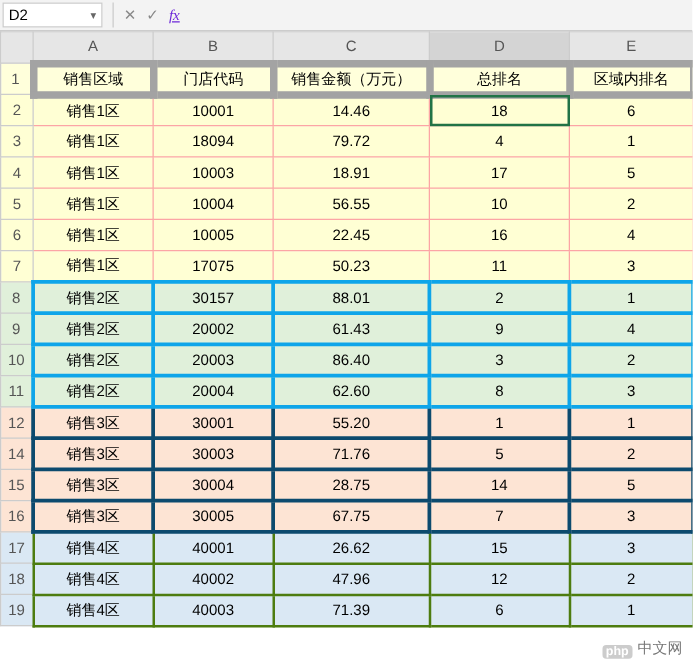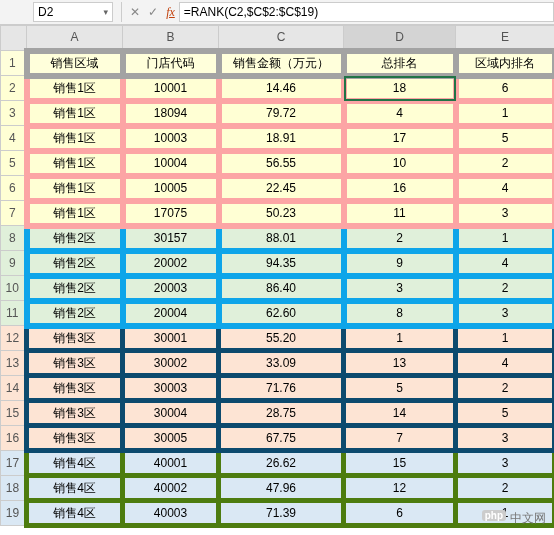--- a/index.html
+++ b/index.html
@@ -1,61 +1,58 @@
 <!DOCTYPE html>
 <html><head>
 <meta charset="utf-8">
 <style>
   body { margin:0; font-family:"Microsoft YaHei",Arial,sans-serif; font-size:12px; background:#fff; width:554px; height:535px; overflow:hidden; }
-  .namebox-row { display:flex; align-items:center; height:24px; border-bottom:1px solid #ccc; background:#f3f3f3;padding-left:31px; }
+  .namebox-row { display:flex; align-items:center; height:24px; border-bottom:1px solid #ccc; background:#f3f3f3; }
   .namebox { width:70px; padding:0 4px; background:#fff; border:1px solid #ccc; height:18px; line-height:18px; margin-left:2px; margin-right:4px; text-align:left; }
   .namebox .caret { float:right; color:#666; font-size:9px; }
   .fx-sep { border-left:1px solid #ccc; height:20px; margin:0 4px; }
   .fx-x { color:#888; padding:0 4px; }
   .fx-check { color:#888; padding:0 4px; }
-  .fx-icon { color:#c2410c; padding:0 4px; font-style:italic; font-family:"Times New Roman",serif;text-decoration:underline; }
+  .fx-icon { color:#6d28d9; padding:0 4px; font-style:italic; font-family:"Times New Roman",serif;text-decoration:underline; }
   .formula { flex:1; background:#fff; border:1px solid #ccc; height:18px; line-height:18px; padding:0 4px; }
   .sheet { display:table; border-collapse:collapse; width:554px; }
   .row { display:table-row; }
   .cell { display:table-cell; border:1px solid #ccc; vertical-align:middle; text-align:center; height:25px; box-sizing:border-box; }
   .rh { background:#e6e6e6; width:26px; text-align:center; color:#555; }
   .ch { background:#e6e6e6; color:#555; }
   .header-row .cell { border-top:none; }
   .selected-col { border-bottom:2px solid #217346; background:#d4d4d4; }
   .selected-row { border-right:2px solid #217346; background:#d4d4d4; }
   .cA { width:96px; }
   .cB { width:96px; }
   .cC { width:125px; }
   .cD { width:112px; }
   .cE { width:99px; }
   .data-header .cell { background:#ffffdb; border:6px solid #a3a3a3; font-weight:normal; }
-  .region1 .cell { background:#ffffd4; border:6px solid #fca5a5; }
-  .region2 .cell { background:#e0f0da; border:6px solid #0ea5e9; }
-  .region3 .cell { background:#fde4d4; border:5px solid #0c4a6e; }
-  .region4 .cell { background:#dae8f4; border:5px solid #4d7c0f; }
+  .region1 .cell { background:#ffffd4; border:1px solid #fca5a5; }
+  .region2 .cell { background:#e0f0da; border:3px solid #0ea5e9; }
+  .region3 .cell { background:#fde4d4; border:3px solid #0c4a6e; }
+  .region4 .cell { background:#dae8f4; border:2px solid #4d7c0f; }
   .rh, .ch { border:1px solid #ccc !important; }
   .selcell { outline:2px solid #217346; outline-offset:-2px; }
-  .watermark { position:absolute; right:8px; bottom:8px; font-size:12px; color:#777; display:flex; align-items:flex-start; gap:4px; }
+  .watermark { position:absolute; right:8px; bottom:8px; font-size:12px; color:#777; display:flex; align-items:flex-end; gap:4px; }
   .watermark .logo { background:#ccc; color:#fff; font-weight:bold; border-radius:3px; padding:0 3px; font-size:10px; }
 </style>
 </head>
 <body>
 
 <div class="namebox-row">
   <div class="namebox">
     <span>D2</span>
     <span class="caret">▾</span>
   </div>
   <div class="fx-sep"></div>
   <span class="fx-x">✕</span>
   <span class="fx-check">✓</span>
   <span class="fx-icon">fx</span>
-  <div class="formula">
-    <span>=RANK(C2,$C$2:$C$19)</span>
-  </div>
 </div>
 
 <div class="sheet">
   <div class="row header-row">
     <div class="cell rh">&nbsp;</div>
     <div class="cell ch cA">A</div>
     <div class="cell ch cB">B</div>
     <div class="cell ch cC">C</div>
     <div class="cell ch cD selected-col">D</div>
     <div class="cell ch cE">E</div>
@@ -122,21 +119,21 @@
       <div class="cell cA">销售2区</div>
       <div class="cell cB">30157</div>
       <div class="cell cC">88.01</div>
       <div class="cell cD">2</div>
       <div class="cell cE">1</div>
     </div>
     <div class="row region2">
       <div class="cell rh">9</div>
       <div class="cell cA">销售2区</div>
       <div class="cell cB">20002</div>
-      <div class="cell cC">94.35</div>
+      <div class="cell cC">61.43</div>
       <div class="cell cD">9</div>
       <div class="cell cE">4</div>
     </div>
     <div class="row region2">
       <div class="cell rh">10</div>
       <div class="cell cA">销售2区</div>
       <div class="cell cB">20003</div>
       <div class="cell cC">86.40</div>
       <div class="cell cD">3</div>
       <div class="cell cE">2</div>
@@ -149,28 +146,20 @@
       <div class="cell cD">8</div>
       <div class="cell cE">3</div>
     </div>
     <div class="row region3">
       <div class="cell rh">12</div>
       <div class="cell cA">销售3区</div>
       <div class="cell cB">30001</div>
       <div class="cell cC">55.20</div>
       <div class="cell cD">1</div>
       <div class="cell cE">1</div>
-    </div>
-    <div class="row region3">
-      <div class="cell rh">13</div>
-      <div class="cell cA">销售3区</div>
-      <div class="cell cB">30002</div>
-      <div class="cell cC">33.09</div>
-      <div class="cell cD">13</div>
-      <div class="cell cE">4</div>
     </div>
     <div class="row region3">
       <div class="cell rh">14</div>
       <div class="cell cA">销售3区</div>
       <div class="cell cB">30003</div>
       <div class="cell cC">71.76</div>
       <div class="cell cD">5</div>
       <div class="cell cE">2</div>
     </div>
     <div class="row region3">

